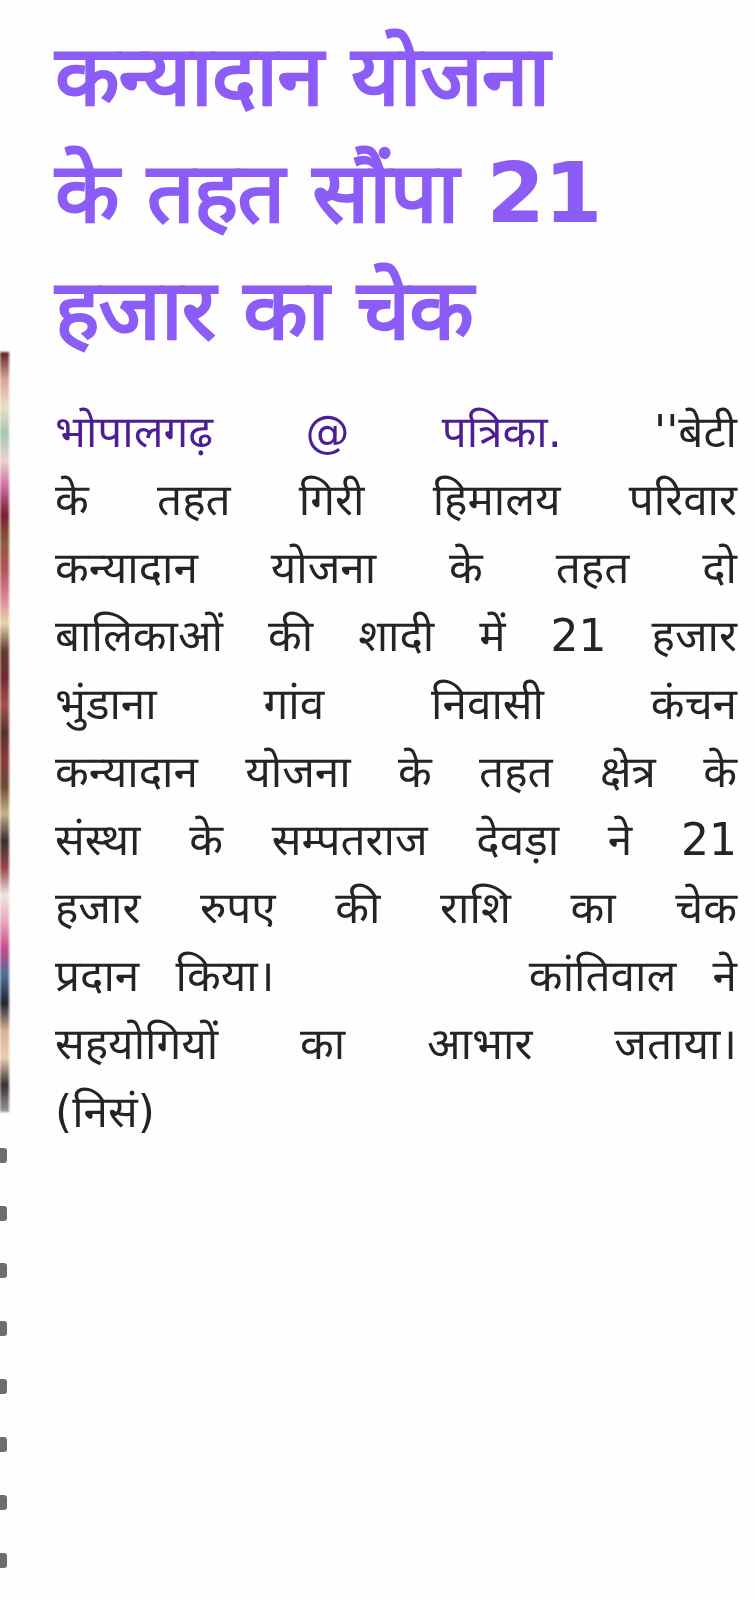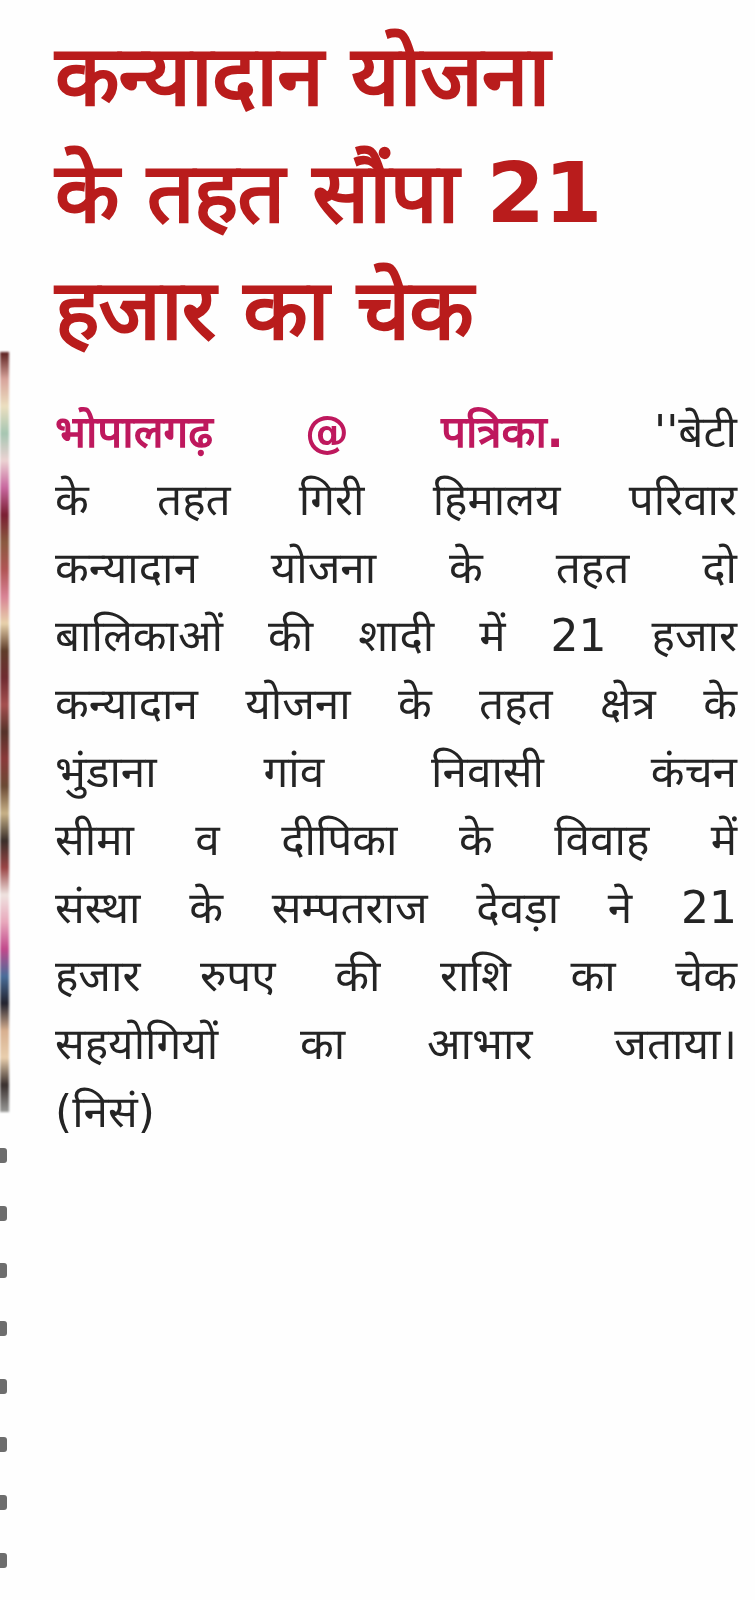--- a/index.html
+++ b/index.html
@@ -31,42 +31,42 @@
     opacity: .75;
   }
   .headline {
     position: absolute;
     top: 18px; left: 55px; right: 28px;
   }
   .headline-line {
     font-size: 84px;
     line-height: 117px;
     font-weight: 800;
-    color: #b91c1c;
+    color: #8b5cf6;
     letter-spacing: -1px;
     white-space: nowrap;
   }
   .body-text {
     position: absolute;
     top: 398px; left: 55px; right: 18px;
   }
   .body-line {
     font-size: 44px;
     line-height: 68px;
     height: 68px;
     color: #242424;
     white-space: nowrap;
   }
   .body-line.just {
     white-space: normal;
     text-align: justify;
     text-align-last: justify;
   }
   .body-line.indent { padding-left: 64px; }
-  .dateline { font-weight: 700; color: #be185d; }
+  .dateline { font-weight: 400; color: #4c1d95; }
 </style>
 </head>
 <body>
 
 <div class="page" style="background: rgb(254, 254, 254);">
 
   <div class="photo-strip" style="background: linear-gradient(rgb(90, 31, 30), rgb(216, 164, 156), rgb(236, 223, 192), rgb(166, 198, 178), rgb(236, 211, 211), rgb(200, 103, 159), rgb(122, 31, 51), rgb(138, 90, 64), rgb(176, 85, 85), rgb(216, 130, 148), rgb(232, 210, 172), rgb(95, 61, 42), rgb(111, 43, 49), rgb(165, 80, 80), rgb(85, 50, 42), rgb(138, 58, 58), rgb(107, 74, 53), rgb(200, 178, 136), rgb(58, 47, 42), rgb(154, 69, 69), rgb(239, 227, 224), rgb(232, 168, 188), rgb(194, 73, 140), rgb(74, 110, 154), rgb(35, 35, 47), rgb(216, 176, 144), rgb(233, 207, 174), rgb(58, 48, 46), rgb(154, 154, 152));"></div>
 
   <div class="edge-mark" style="top:1148px"></div>
   <div class="edge-mark" style="top:1206px"></div>
@@ -83,22 +83,22 @@
     <div class="headline-line">हजार का चेक</div>
   </div>
 
   <div class="body-text">
 
     <div class="body-line just"><span class="dateline">भोपालगढ़ @ पत्रिका.</span> <span>''बेटी</span></div>
     <div class="body-line just">के तहत गिरी हिमालय परिवार</div>
     <div class="body-line just">कन्यादान योजना के तहत दो</div>
     <div class="body-line just">बालिकाओं की शादी में 21 हजार</div>
 
+    <div class="body-line just">भुंडाना गांव निवासी कंचन</div>
     <div class="body-line just">कन्यादान योजना के तहत क्षेत्र के</div>
-    <div class="body-line just">भुंडाना गांव निवासी कंचन</div>
-    <div class="body-line just">सीमा व दीपिका के विवाह में</div>
     <div class="body-line just">संस्था के सम्पतराज देवड़ा ने 21</div>
     <div class="body-line just">हजार रुपए की राशि का चेक</div>
+    <div class="body-line just">प्रदान किया।&nbsp;&nbsp;&nbsp;&nbsp;&nbsp;&nbsp; कांतिवाल ने</div>
     <div class="body-line just">सहयोगियों का आभार जताया।</div>
     <div class="body-line">(निसं)</div>
   </div>
 
 </div>
 
 </body></html>

